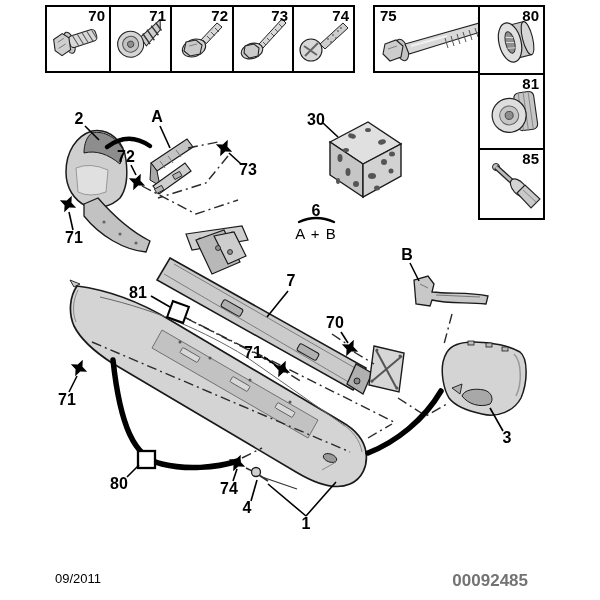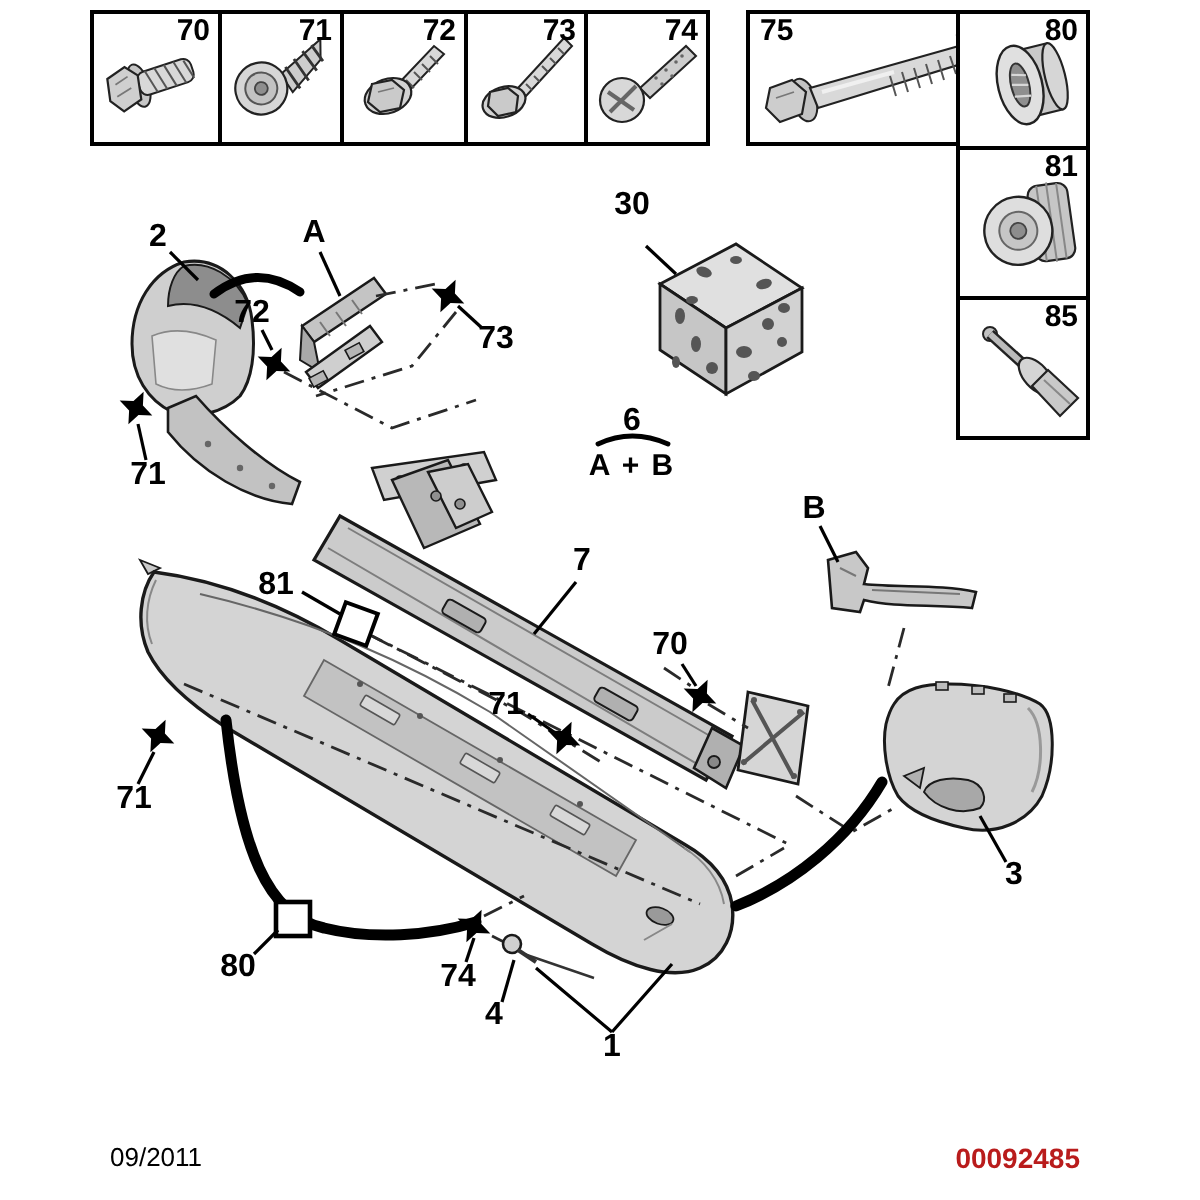--- a/index.html
+++ b/index.html
@@ -6,23 +6,23 @@
   .page{position:relative;width:600px;height:600px;background:#ffffff;
         font-family:"Liberation Sans",sans-serif;overflow:hidden;}
   .art{position:absolute;left:0;top:0;}
   .fbox{position:absolute;border:2px solid #000;background:#fff;box-sizing:border-box;
         display:flex;align-items:center;justify-content:center;}
   .fbox .num{position:absolute;top:0;right:4px;font-weight:bold;font-size:15px;color:#000;}
   .fbox .num-left{position:absolute;top:0;left:5px;font-weight:bold;font-size:15px;color:#000;}
   .callout{position:absolute;transform:translate(-50%,-50%);font-weight:bold;font-size:16px;
            color:#000;white-space:nowrap;line-height:1;}
   .formula-num{position:absolute;transform:translate(-50%,-50%);font-weight:bold;font-size:16px;}
-  .formula-den{position:absolute;transform:translate(-50%,-50%);font-weight:bold;font-size:15px;letter-spacing:1px;}
+  .formula-den{position:absolute;transform:translate(-50%,-50%);font-weight:normal;font-size:15px;letter-spacing:1px;}
   .footer-left{position:absolute;left:55px;top:571px;font-weight:normal;font-size:13px;color:#000;}
-  .footer-right{position:absolute;right:60px;top:571px;font-weight:bold;font-size:14px;color:#b91c1c;}
+  .footer-right{position:absolute;right:72px;top:571px;font-weight:bold;font-size:17px;color:#737373;}
 </style>
 </head>
 <body>
 
 <div class="page">
 
   <svg class="art" width="600" height="600" viewBox="0 0 600 600">
     <defs>
       <symbol id="xmark" viewBox="-10 -10 20 20">
         <path d="M0,-9 L2.6,-2.6 L9,0 L2.6,2.6 L0,9 L-2.6,2.6 L-9,0 L-2.6,-2.6 Z"></path>
@@ -294,38 +294,38 @@
       <g transform="rotate(-8 30 36)" stroke="#222">
         <rect x="34" y="16" width="20" height="38" rx="5" fill="#c6c6c6" stroke-width="1.1"></rect>
         <path d="M39,16 v38 M44,15 v40 M49,16 v38" stroke="#888" stroke-width="1" fill="none"></path>
         <circle cx="27" cy="37" r="17" fill="#dedede" stroke-width="1.2"></circle>
         <circle cx="27" cy="37" r="9.5" fill="#c6c6c6" stroke="#666" stroke-width="1"></circle>
         <circle cx="27" cy="37" r="4" fill="#8d8d8d" stroke="#444" stroke-width="0.9"></circle>
       </g>
     </svg>
   </div>
 
-  <div class="fbox" style="left:478px;top:148px;width:67px;height:72px;">
+  <div class="fbox" style="left:478px;top:148px;width:67px;height:72px;justify-content:flex-end;">
     <span class="num">85</span>
     <svg width="60" height="64" viewBox="0 0 60 64">
       <circle cx="13" cy="15" r="3.5" fill="#c2c2c2" stroke="#222" stroke-width="1"></circle>
       <path d="M13,15 L34,34" stroke="#222" stroke-width="5.5" fill="none"></path>
       <path d="M13,15 L34,34" stroke="#bbb" stroke-width="3" fill="none"></path>
       <ellipse cx="36" cy="36" rx="6" ry="11" transform="rotate(-42 36 36)" fill="#d4d4d4" stroke="#222" stroke-width="1.1"></ellipse>
       <polygon points="34,41 42,33 57,47 48,56" fill="#c9c9c9" stroke="#222" stroke-width="1.1"></polygon>
       <path d="M40,38 l13,12" stroke="#888" stroke-width="1" fill="none"></path>
     </svg>
   </div>
 
   <span class="callout" style="left:79px;top:119px;">2</span>
   <span class="callout" style="left:157px;top:117px;">A</span>
   <span class="callout" style="left:126px;top:157px;">72</span>
   <span class="callout" style="left:248px;top:170px;">73</span>
   <span class="callout" style="left:74px;top:238px;">71</span>
-  <span class="callout" style="left:316px;top:103px;">30</span>
+  <span class="callout" style="left:316px;top:120px;">30</span>
   <span class="callout" style="left:291px;top:281px;">7</span>
   <span class="callout" style="left:138px;top:293px;">81</span>
   <span class="callout" style="left:335px;top:323px;">70</span>
   <span class="callout" style="left:253px;top:353px;">71</span>
   <span class="callout" style="left:67px;top:400px;">71</span>
   <span class="callout" style="left:407px;top:255px;">B</span>
   <span class="callout" style="left:119px;top:484px;">80</span>
   <span class="callout" style="left:229px;top:489px;">74</span>
   <span class="callout" style="left:247px;top:508px;">4</span>
   <span class="callout" style="left:306px;top:524px;">1</span>

